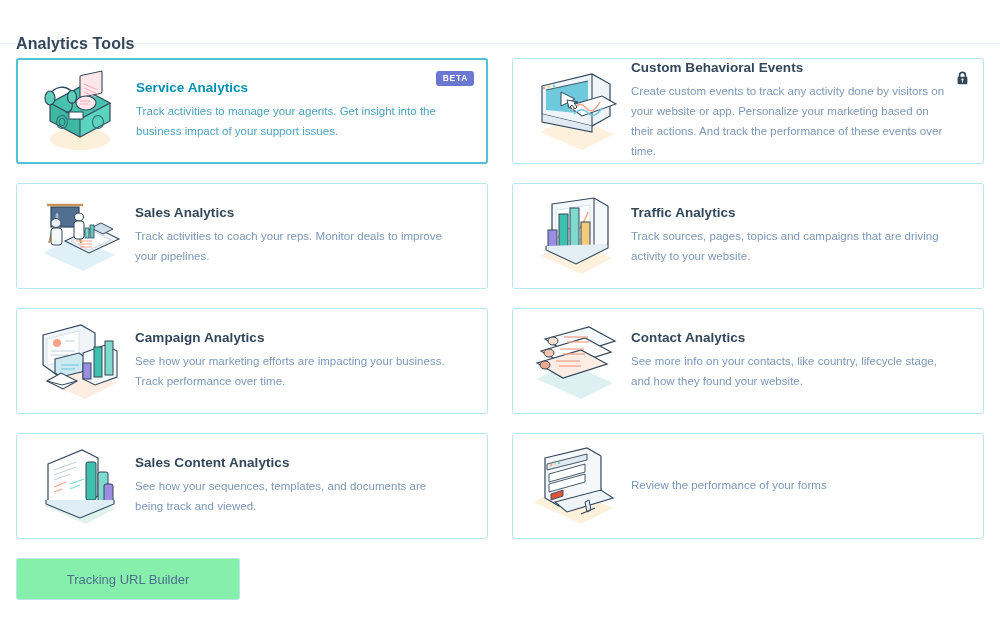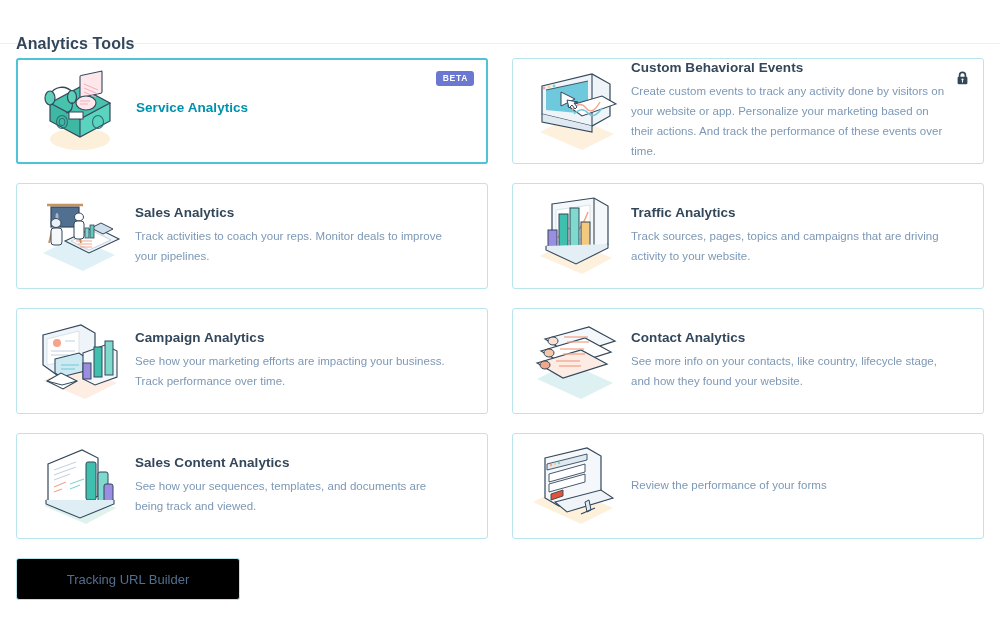--- a/index.html
+++ b/index.html
@@ -120,21 +120,21 @@
 
   
   .footer {
     padding: 19px 16px 0 16px;
   }
   .url-button {
     width: 224px;
     height: 42px;
     border: 1px solid #b8e5ee;
     border-radius: 3px;
-    background: #000000;
+    background: #86efac;
     display: flex;
     align-items: center;
     justify-content: center;
     font-family: "Liberation Sans", sans-serif;
     font-size: 13px;
     color: #516f90;
     cursor: pointer;
   }
 </style>
 </head>
@@ -175,20 +175,21 @@
  <ellipse cx="50" cy="34" rx="10" ry="7" fill="#fde7ea" stroke="#33475b" stroke-width="1.1"></ellipse>
  <g stroke="#f2a9bb" stroke-width="0.9">
               <path d="M44 32 h10"></path>
               <path d="M44 35 h8"></path>
             </g>
  <rect x="33" y="43" width="14" height="7" fill="#fff" stroke="#33475b" stroke-width="1"></rect>
 </svg>
         </div>
         <div class="card-body">
           <div class="card-title">Service Analytics</div>
+          <div class="card-desc">Track activities to manage your agents. Get insight into the business impact of your support issues.</div>
         </div>
         <div class="beta-badge">BETA</div>
       </div>
       <div class="card">
         <div class="card-illo">
 <svg width="90" height="82" viewBox="0 0 90 82">
  <path d="M10 62 L42 46 L84 64 L52 80 Z" fill="#fdf0da" opacity="0.9"></path>
  <path d="M12 16 L62 4 L80 14 L80 46 L62 56 L12 44 Z" fill="#eef4f8" stroke="#33475b" stroke-width="1.2"></path>
  <path d="M62 4 L62 56" stroke="#33475b" stroke-width="1.1" fill="none"></path>
  <path d="M16 20 L58 11 L58 44 L16 40 Z" fill="#6ec9dd"></path>

